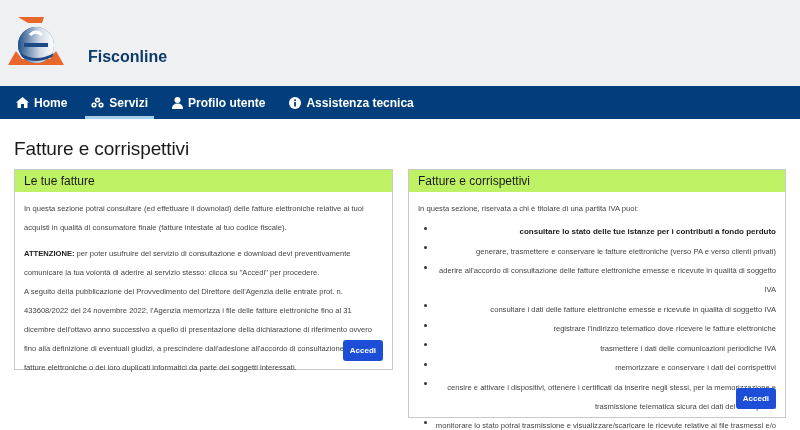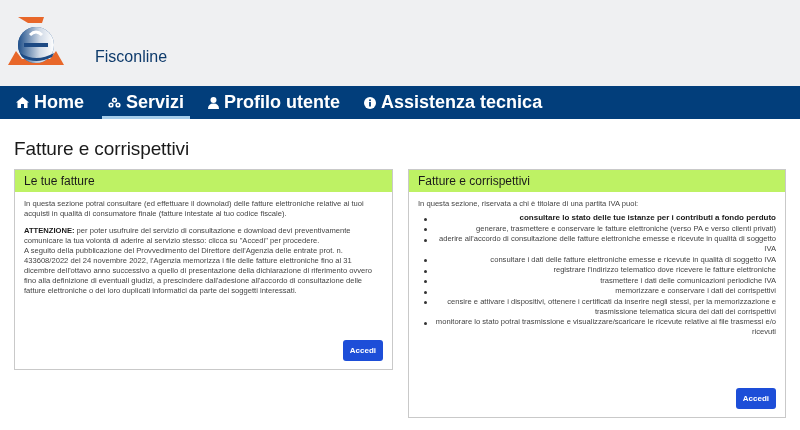--- a/index.html
+++ b/index.html
@@ -1,34 +1,34 @@
 <!DOCTYPE html>
 <html><head>
   <meta charset="utf-8">
   <style>
     * { box-sizing: border-box; margin: 0; padding: 0; }
     html, body { width: 800px; height: 430px; overflow: hidden; background: #ffffff; font-family: "Liberation Sans", "DejaVu Sans", sans-serif; }
 
     .top-header { height: 86px; background: #eff0f2; position: relative; }
     .logo { position: absolute; left: 6px; top: 15px; width: 60px; height: 54px; }
     .title { position: absolute; left: 82px; top: 13px; font-size: 24px; font-weight: bold; color: #0d3a6b; letter-spacing: -0.2px; }
-    .subtitle { position: absolute; left: 95px; top: 48px; font-size: 16px; font-weight: normal; color: #0d3a6b; }
+    .subtitle { position: absolute; left: 88px; top: 48px; font-size: 16px; font-weight: bold; color: #0d3a6b; }
 
     .navbar { height: 33px; background: #023e7b; display: flex; align-items: stretch; padding-left: 16px; }
-    .nav-item { display: flex; align-items: center; color: #ffffff; font-size: 18px; font-weight: bold; padding: 0 10px 0 0; margin-right: 14px; position: relative; cursor: pointer; }
+    .nav-item { display: flex; align-items: center; color: #ffffff; font-size: 12px; font-weight: bold; padding: 0 10px 0 0; margin-right: 14px; position: relative; cursor: pointer; }
     .nav-item svg { margin-right: 5px; }
     .nav-item.active::after { content: ""; position: absolute; left: -6px; right: 4px; bottom: 0; height: 3px; background: #a6cdea; }
 
     .page-title { position: absolute; left: 14px; top: 138px; font-size: 19px; color: #1a1a1a; font-weight: normal; letter-spacing: -0.1px; }
 
     .panel { position: absolute; border: 1px solid #c9c9c9; background: #ffffff; }
     .panel-left { left: 14px; top: 169px; width: 379px; height: 201px; }
     .panel-right { left: 408px; top: 169px; width: 378px; height: 249px; }
     .panel-heading { height: 22px; background: #bef264; padding: 4px 9px; font-size: 12px; color: #1a1a1a; }
-    .panel-body { padding: 7px 9px; font-size: 7.6px; line-height: 10px; color: #444; }
+    .panel-body { padding: 7px 9px; font-size: 7.6px; line-height: 19px; color: #444; }
     .panel-body p { margin-bottom: 7px; }
     .panel-body b { color: #1a1a1a; }
     .panel-body ul { list-style: none; margin-top: 4px; padding-left: 6px; }
     .panel-body li { position: relative; padding-left: 11px; margin-bottom: 0.5px; text-align: right; }
     .panel-body li::before { content: ""; position: absolute; left: 0; top: 4.5px; width: 3px; height: 3px; background: #333; border-radius: 50%; }
     .panel-body li.strong { font-weight: bold; color: #1a1a1a; font-size: 8px; }
 
     .btn { position: absolute; right: 9px; bottom: 8px; background: #1d4ed8; color: #ffffff; font-size: 8px; font-weight: bold; border-radius: 3px; padding: 6px 7px; cursor: pointer; border: none; }
   </style>
 </head>

